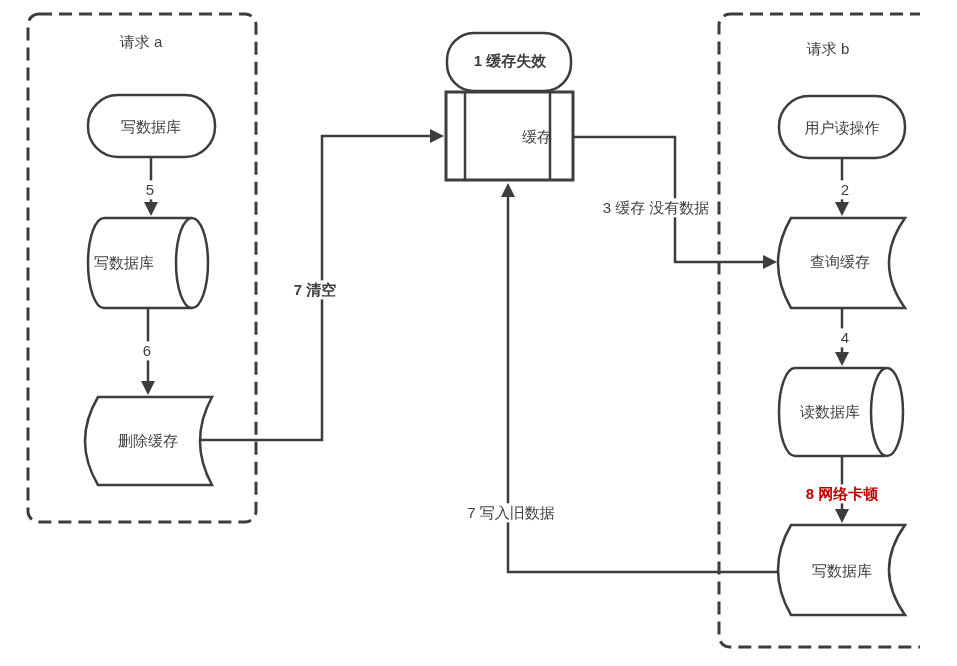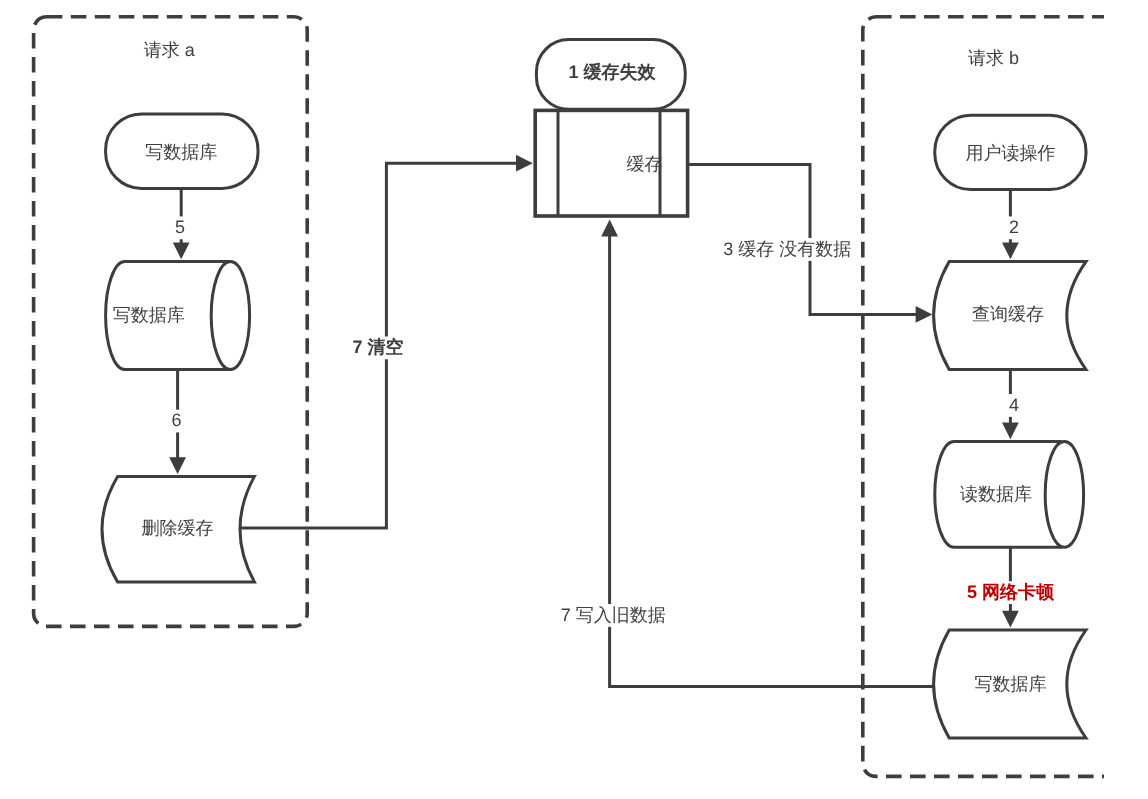--- a/index.html
+++ b/index.html
@@ -76,17 +76,17 @@
   <div class="lbl" style="left:840px;top:262px;">查询缓存</div>
   <div class="lbl" style="left:830px;top:412px;">读数据库</div>
   <div class="lbl" style="left:842px;top:571px;">写数据库</div>
 
   <div class="lbl edge" style="left:150px;top:190px;">5</div>
   <div class="lbl edge" style="left:147px;top:351px;">6</div>
   <div class="lbl edge" style="left:315px;top:290px;font-weight:bold;">7 清空</div>
   <div class="lbl edge" style="left:656px;top:208px;">3 缓存 没有数据</div>
   <div class="lbl edge" style="left:845px;top:190px;">2</div>
   <div class="lbl edge" style="left:845px;top:338px;">4</div>
-  <div class="lbl edge warn" style="left:842px;top:494px;">5 网络卡顿</div>
+  <div class="lbl edge warn" style="left:842px;top:494px;">8 网络卡顿</div>
   <div class="lbl edge" style="left:511px;top:513px;">7 写入旧数据</div>
 
 
 </div>
 
 </body></html>

